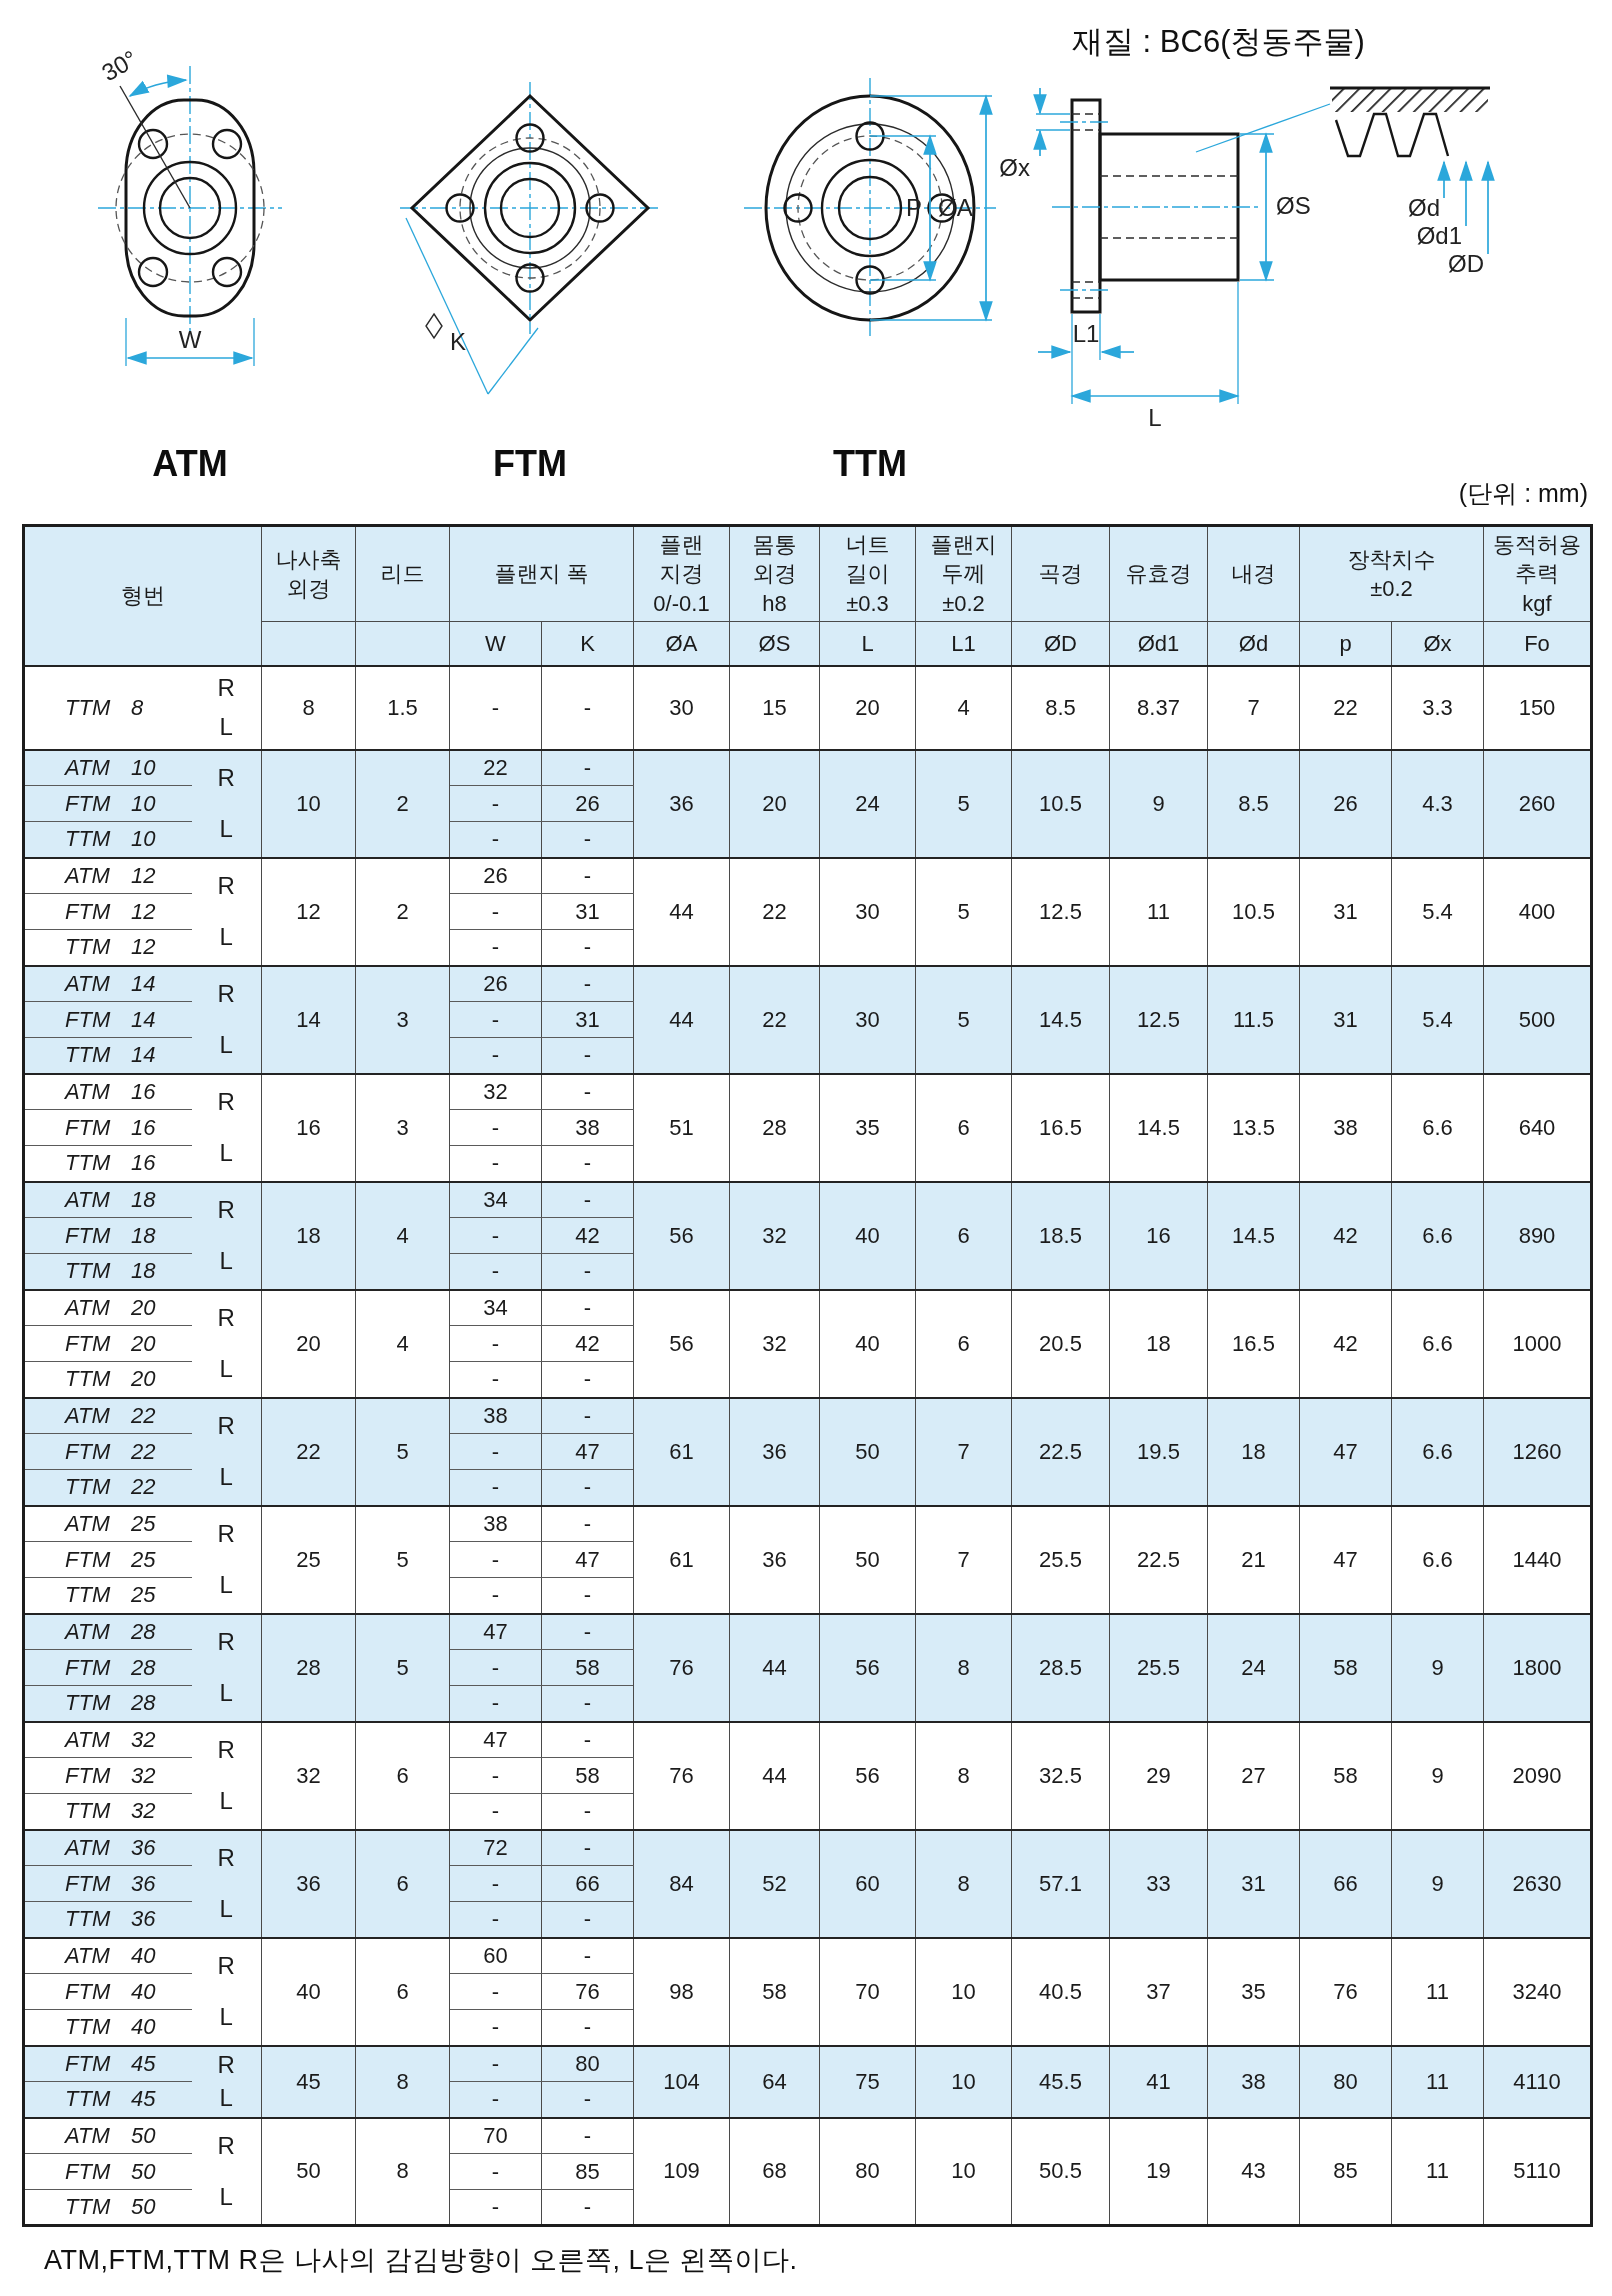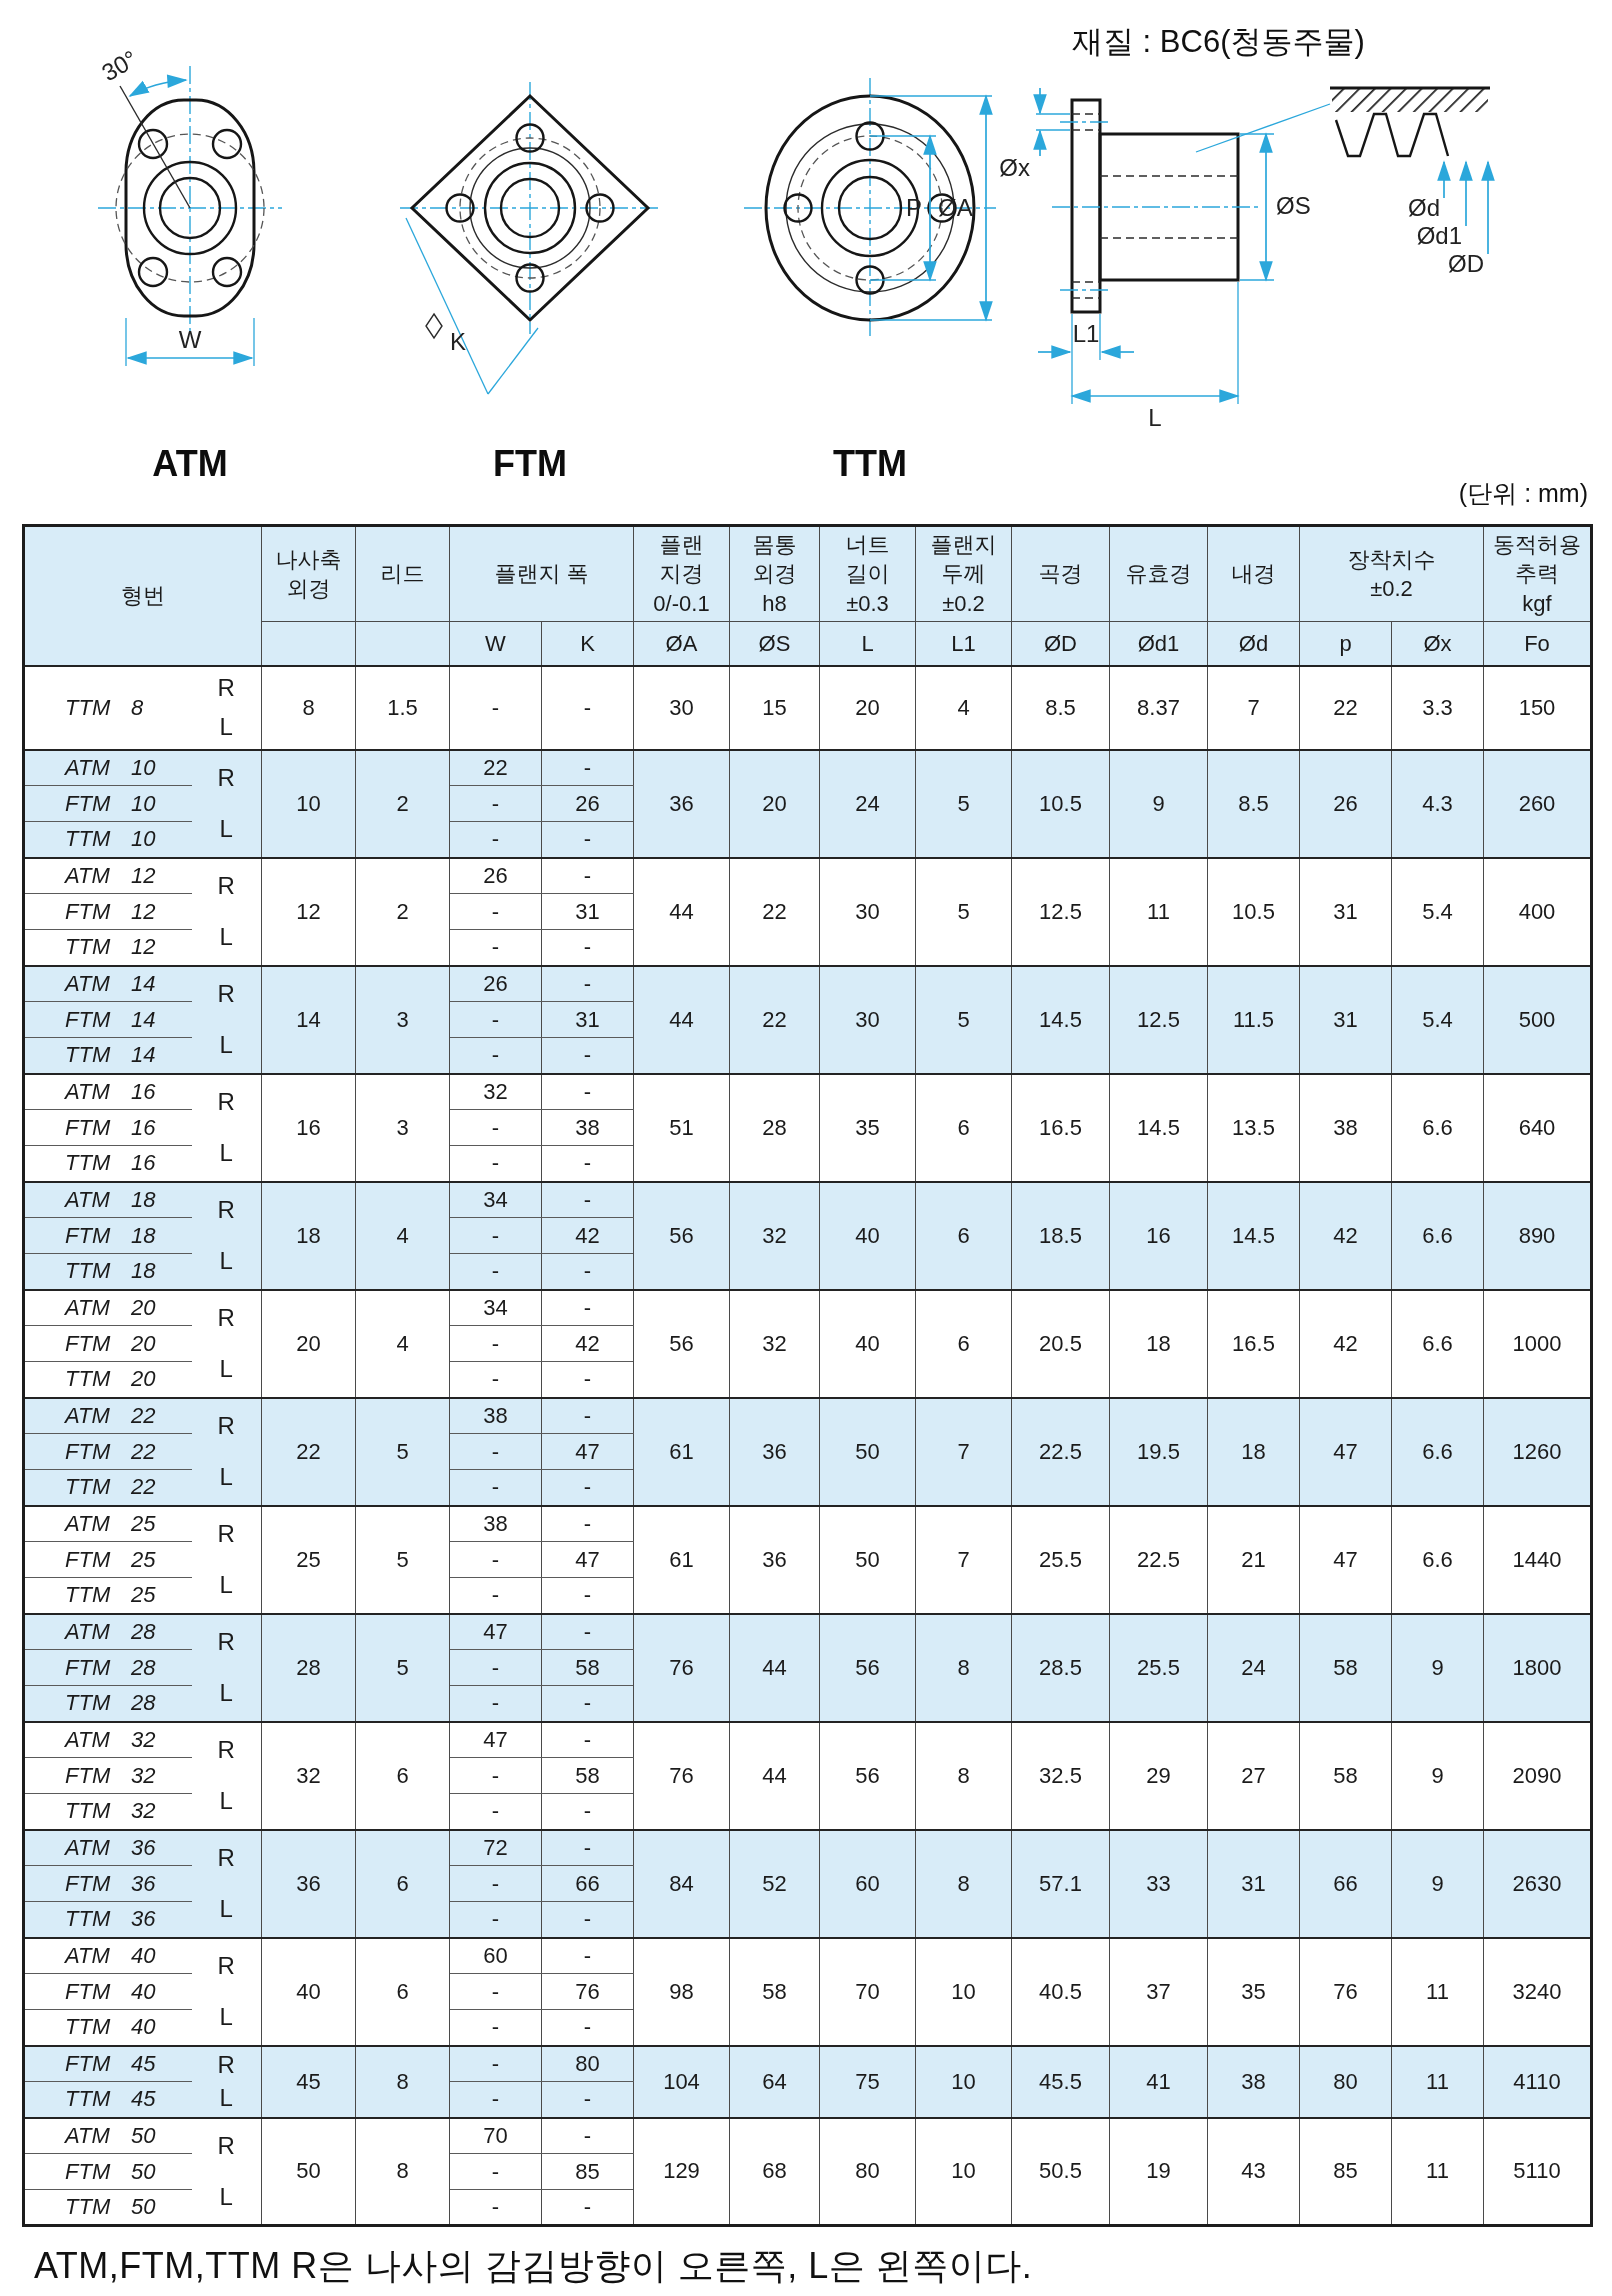--- a/index.html
+++ b/index.html
@@ -39,21 +39,21 @@
   td.mcell{border-right:none;border-top:none;border-bottom:none;text-align:left;padding-left:40px;font-style:italic;}
   td.mcell.mline{border-bottom:1.5px solid #5a5a5a;}
   .model-name{display:inline-block;width:66px;text-align:left;}
   td.rlcell{border-left:none;position:relative;font-size:24px;}
   td.rlcell .rl-r{position:absolute;left:0;right:0;top:26%;transform:translateY(-50%);}
   td.rlcell .rl-l{position:absolute;left:0;right:0;bottom:26%;transform:translateY(50%);}
   td.wk{border-top:none;border-bottom:none;}
   td.wk.wline{border-bottom:1.5px solid #5a5a5a;}
   tbody tr.gf td{border-top:2.5px solid #232323;}
   tbody tr.gl td{border-bottom:2.5px solid #232323;}
-  .footnote{position:absolute;left:34px;top:2242px;font-size:36px;color:#111;letter-spacing:0.5px;}
+  .footnote{position:absolute;left:44px;top:2242px;font-size:27px;color:#111;letter-spacing:0.5px;}
 </style>
 </head>
 <body>
 
 <svg class="drawing" width="1612" height="520" viewBox="0 0 1612 520">
   <defs>
     <marker id="ae" markerWidth="13" markerHeight="10" refX="11" refY="5" orient="auto">
         <path d="M0,1 L12,5 L0,9 z" fill="#2ba7db"></path>
       </marker>
     <marker id="as" markerWidth="13" markerHeight="10" refX="1" refY="5" orient="auto">
@@ -663,21 +663,21 @@
       <tr class=" gf">
         <td class="mcell mline"><span class="model-name">ATM</span><span class="model-size">50</span></td>
         <td class="rlcell" rowspan="3">
           <span class="rl-r">R</span>
           <span class="rl-l">L</span>
         </td>
         <td class="num" rowspan="3">50</td>
         <td class="num" rowspan="3">8</td>
         <td class="wk wline">70</td>
         <td class="wk wline">-</td>
-        <td class="num" rowspan="3">129</td>
+        <td class="num" rowspan="3">109</td>
         <td class="num" rowspan="3">68</td>
         <td class="num" rowspan="3">80</td>
         <td class="num" rowspan="3">10</td>
         <td class="num" rowspan="3">50.5</td>
         <td class="num" rowspan="3">19</td>
         <td class="num" rowspan="3">43</td>
         <td class="num" rowspan="3">85</td>
         <td class="num" rowspan="3">11</td>
         <td class="num" rowspan="3">5110</td>
       </tr>

